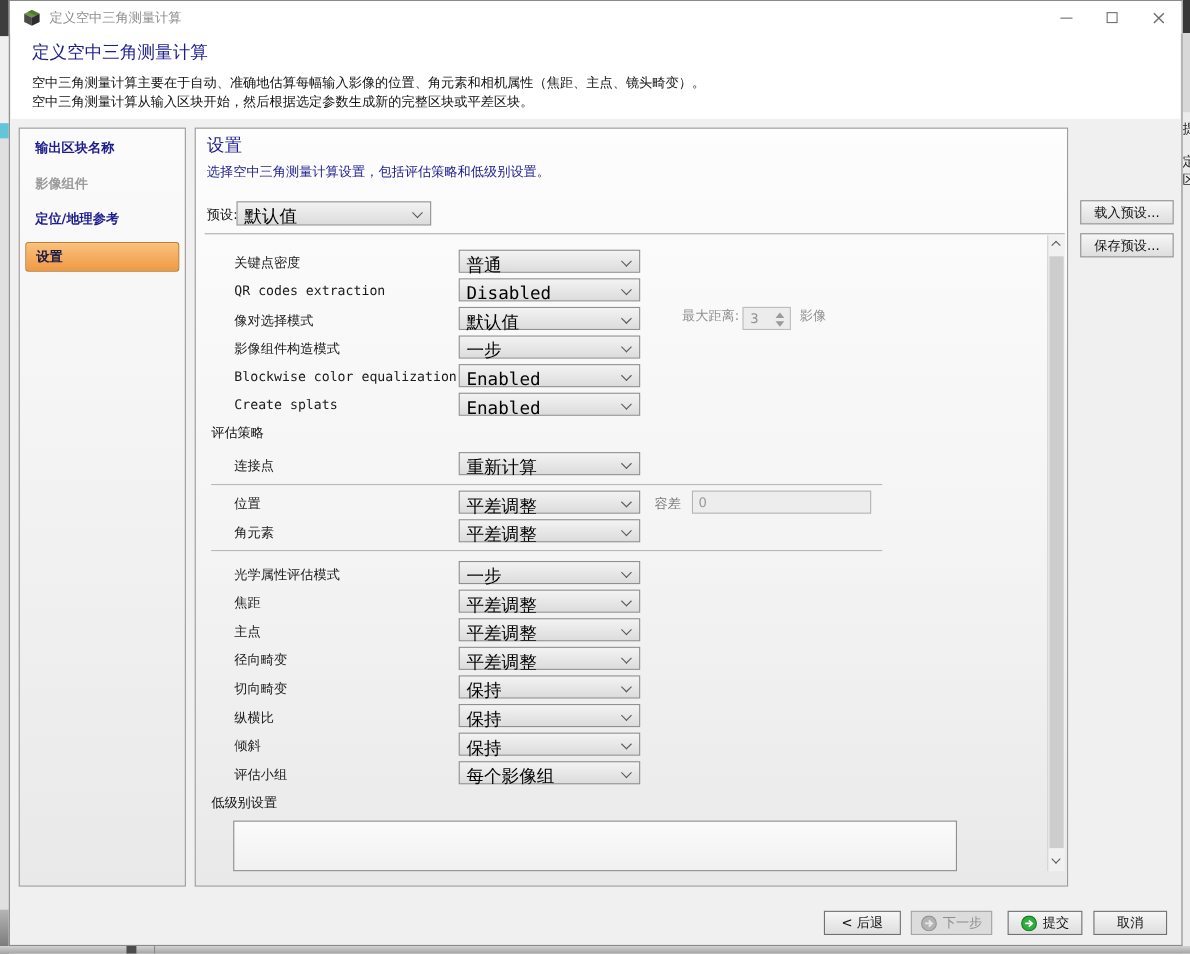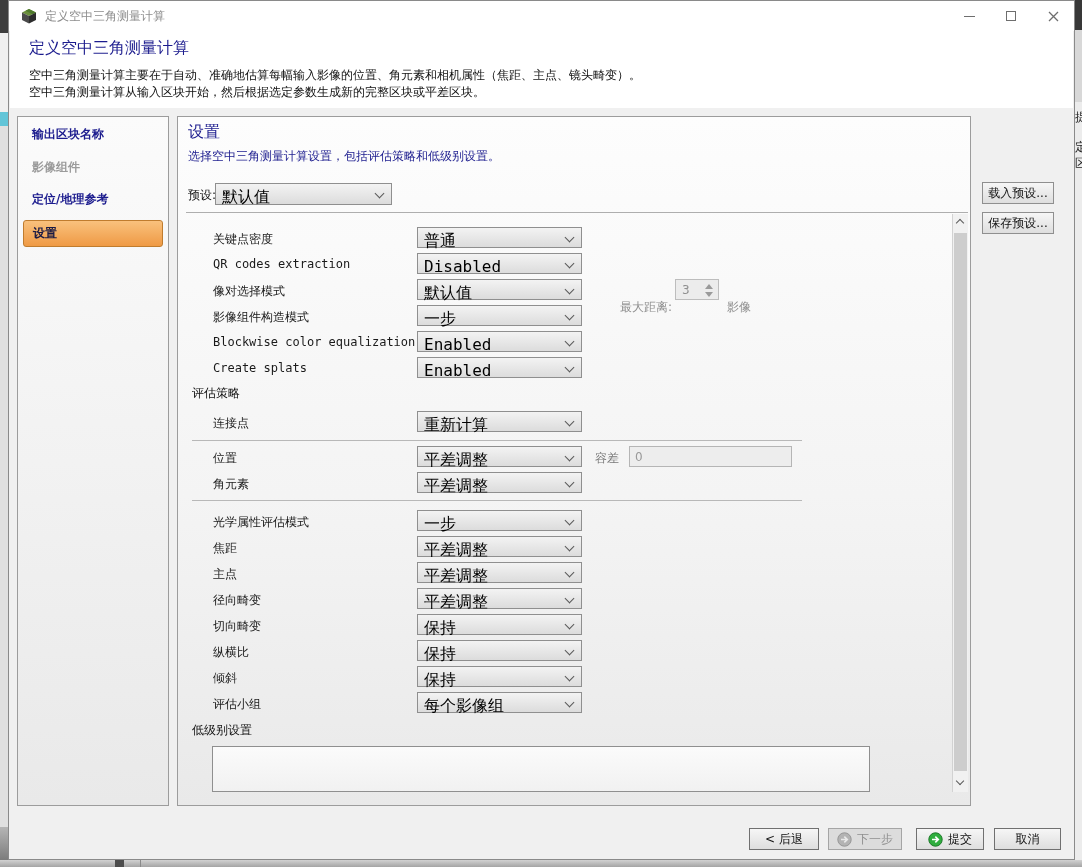--- a/index.html
+++ b/index.html
@@ -77,21 +77,21 @@
 
   .scrollarea { position:absolute; left:8px; top:95px; width:782px; height:580px;
     border-top:1px solid #aeaeae; }
 
   .frow { position:absolute; left:0; width:100%; height:21px; }
   .flabel { position:absolute; left:27px; top:4px; color:#1a1a1a; white-space:nowrap; }
   .frow .combo { left:231px; top:0; width:165px; }
   .fsection { position:absolute; left:6px; color:#111; }
   .fsep { position:absolute; left:6px; width:610px; height:1px; background:#b8b8b8; }
 
-  .md-label { position:absolute; left:434px; top:20px; color:#8f8f8f; }
+  .md-label { position:absolute; left:434px; top:0; color:#8f8f8f; }
   .spin { position:absolute; left:489px; top:0; width:44px; height:21px;
     border:1px solid #bdbdbd; background:#ececec; }
   .spin-val { position:absolute; left:6px; top:3px; color:#8f8f8f; }
   .spin-btns { position:absolute; right:3px; top:3px; width:10px; height:15px; }
   .arr-up, .arr-dn { position:absolute; left:0; width:0; height:0;
     border-left:4px solid transparent; border-right:4px solid transparent; }
   .arr-up { top:1px; border-bottom:5px solid #9a9a9a; }
   .arr-dn { bottom:1px; border-top:5px solid #9a9a9a; }
 
   .tol-label { position:absolute; left:409px; top:4px; color:#7a7a7a; }
@@ -111,21 +111,21 @@
     border-right:1.3px solid #5a5a5a; border-bottom:1.3px solid #5a5a5a; }
   .sb-btn.up .sb-chev { top:6px; transform:rotate(-135deg); }
   .sb-btn.down .sb-chev { top:3px; transform:rotate(45deg); }
   .sb-thumb { position:absolute; left:1px; top:19px; width:13px; height:538px; background:#cdcdcd; }
 
   
   .btn { position:absolute; height:22px; font-size:12px; color:#111;
     font-family:inherit; border:1px solid #8f8f8f;
     background:linear-gradient(180deg,#f6f6f6,#dedede); cursor:default;
     display:flex; align-items:center; justify-content:center; padding:0; }
-  .preset-btn { left:973px; width:72px; }
+  .preset-btn { left:973px; width:85px; }
   .pb-load { top:181px; } .pb-save { top:211px; }
 
   .footer { position:absolute; left:0; right:0; top:820px; height:40px; }
   .footer .btn { top:7px; border-color:#707070; }
   .f-back { left:740px; width:70px; }
   .f-next { left:819px; width:74px; color:#8f8f8f; background:#dcdcdc; border-color:#a5a5a5 !important; }
   .f-submit { left:907px; width:68px; }
   .f-cancel { left:985px; width:67px; }
   .btn svg { margin-right:5px; flex:none; }
 </style>

